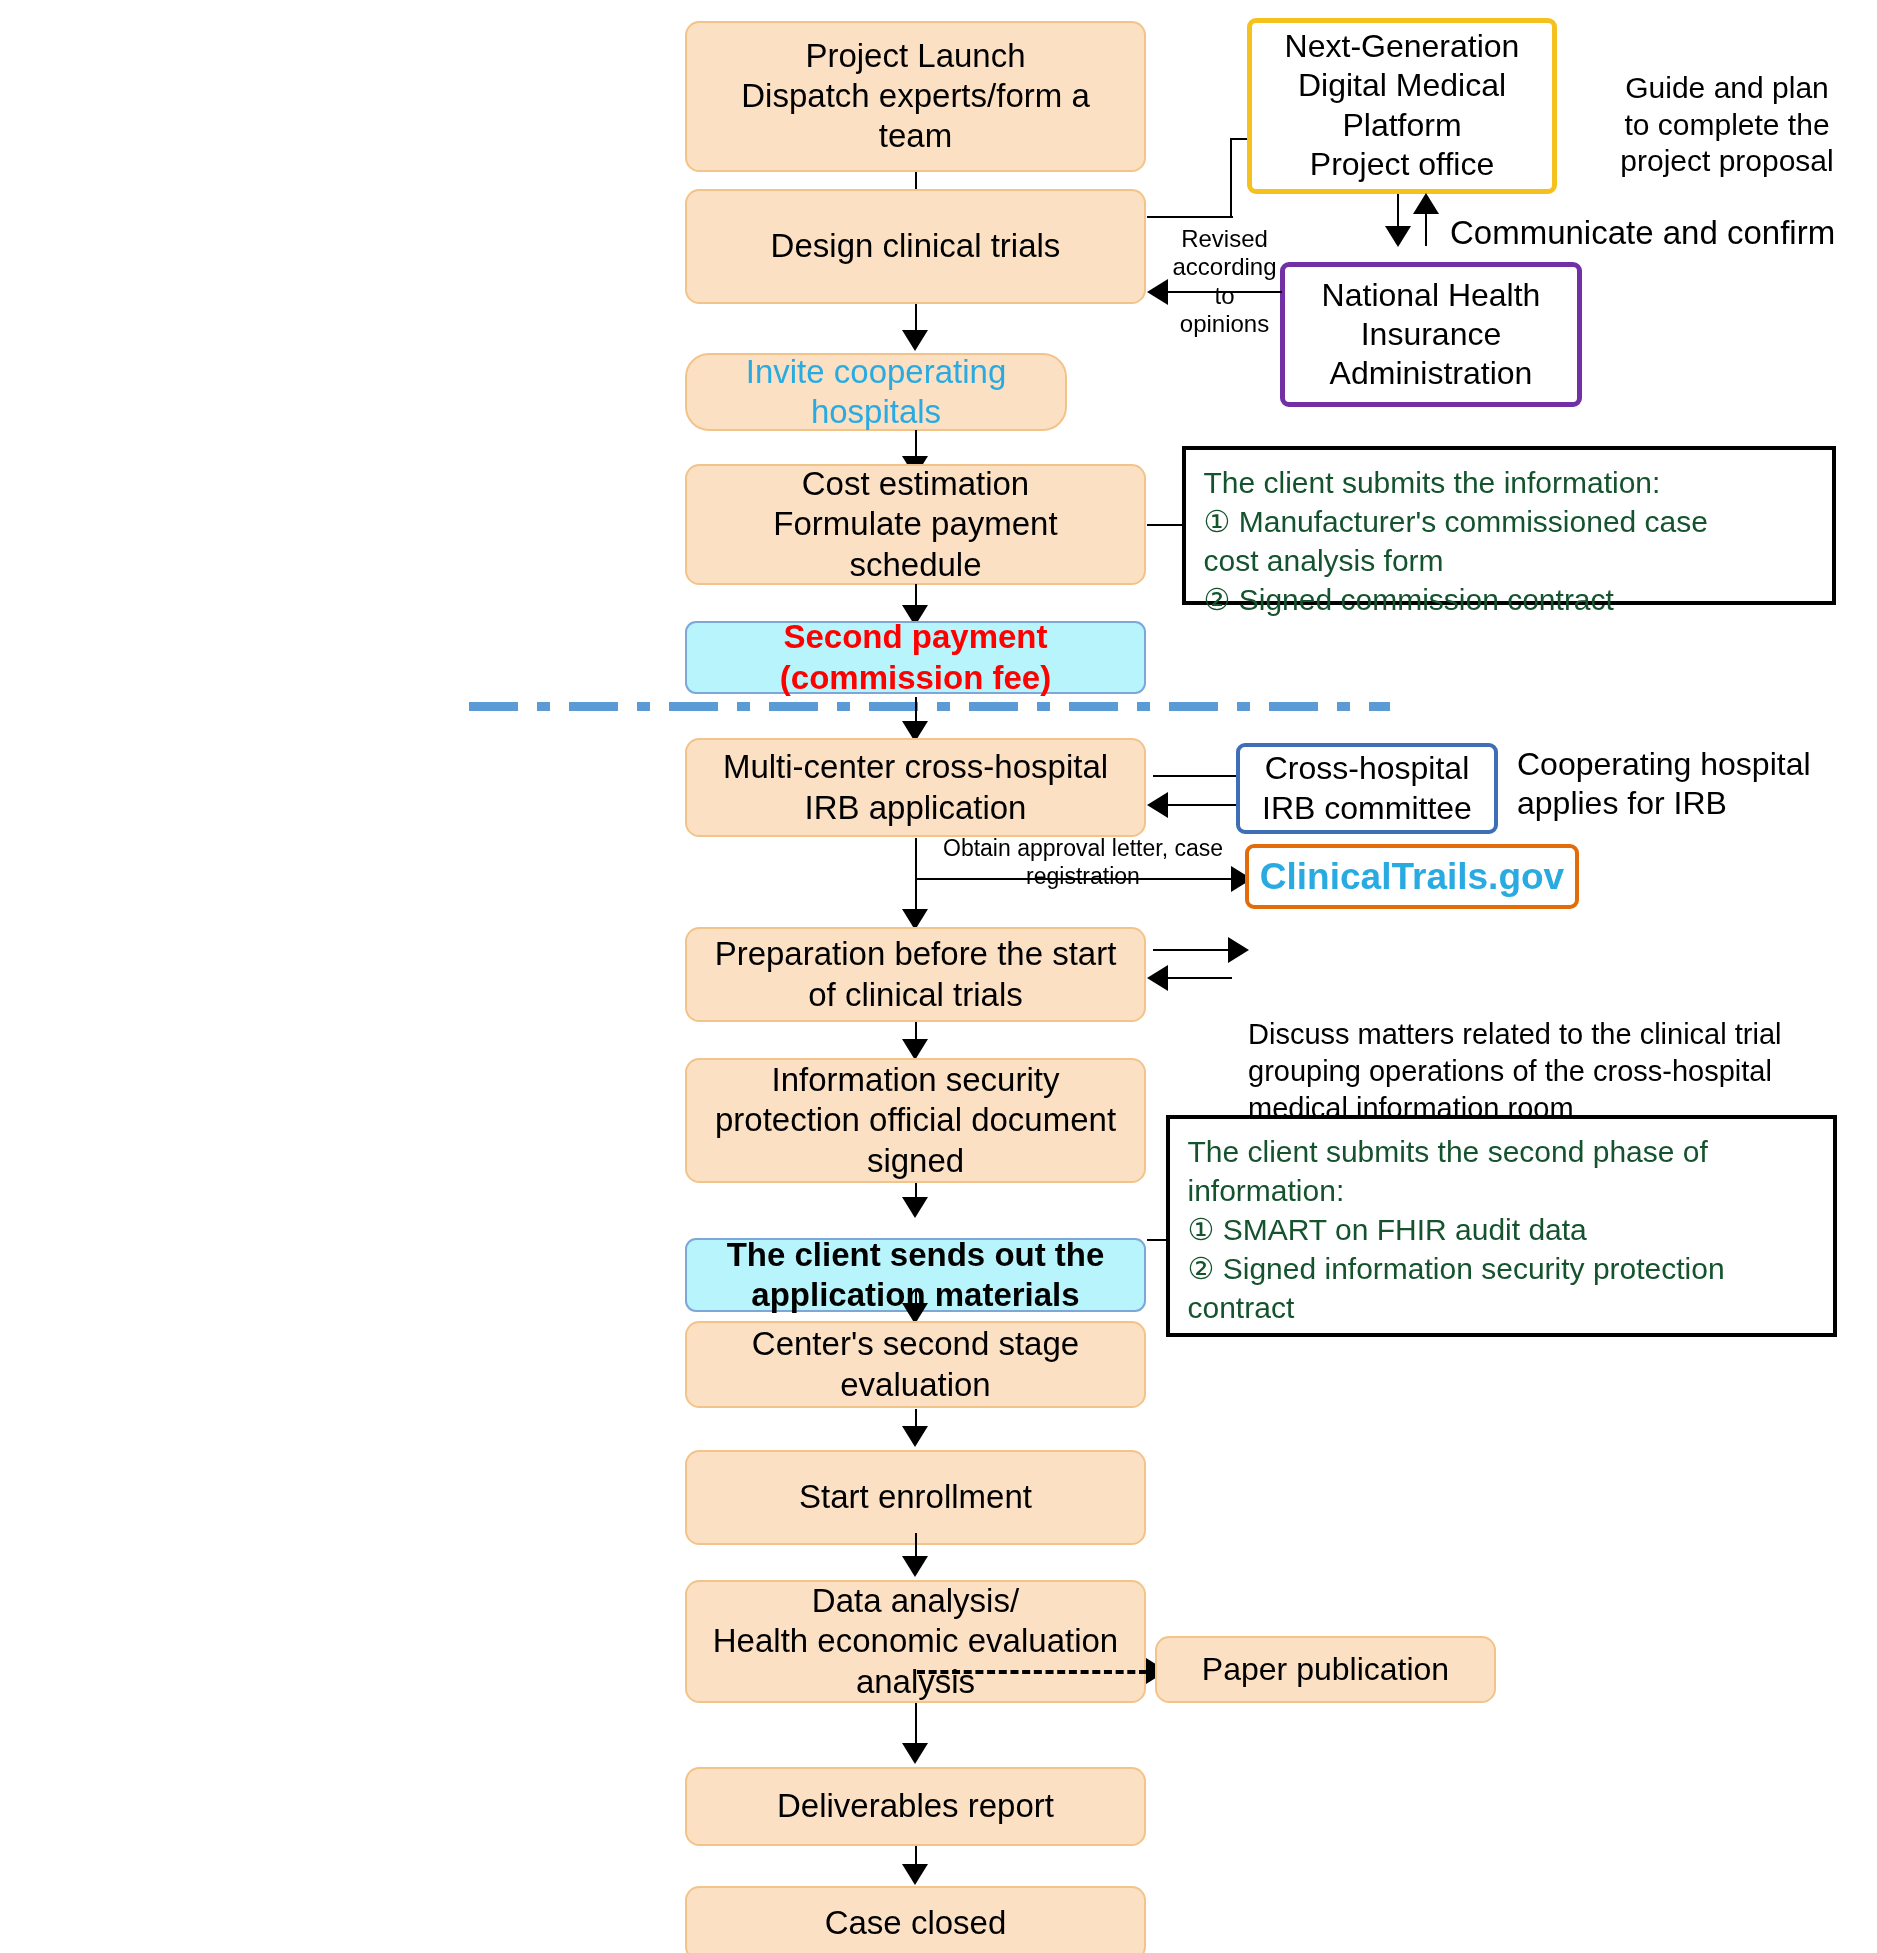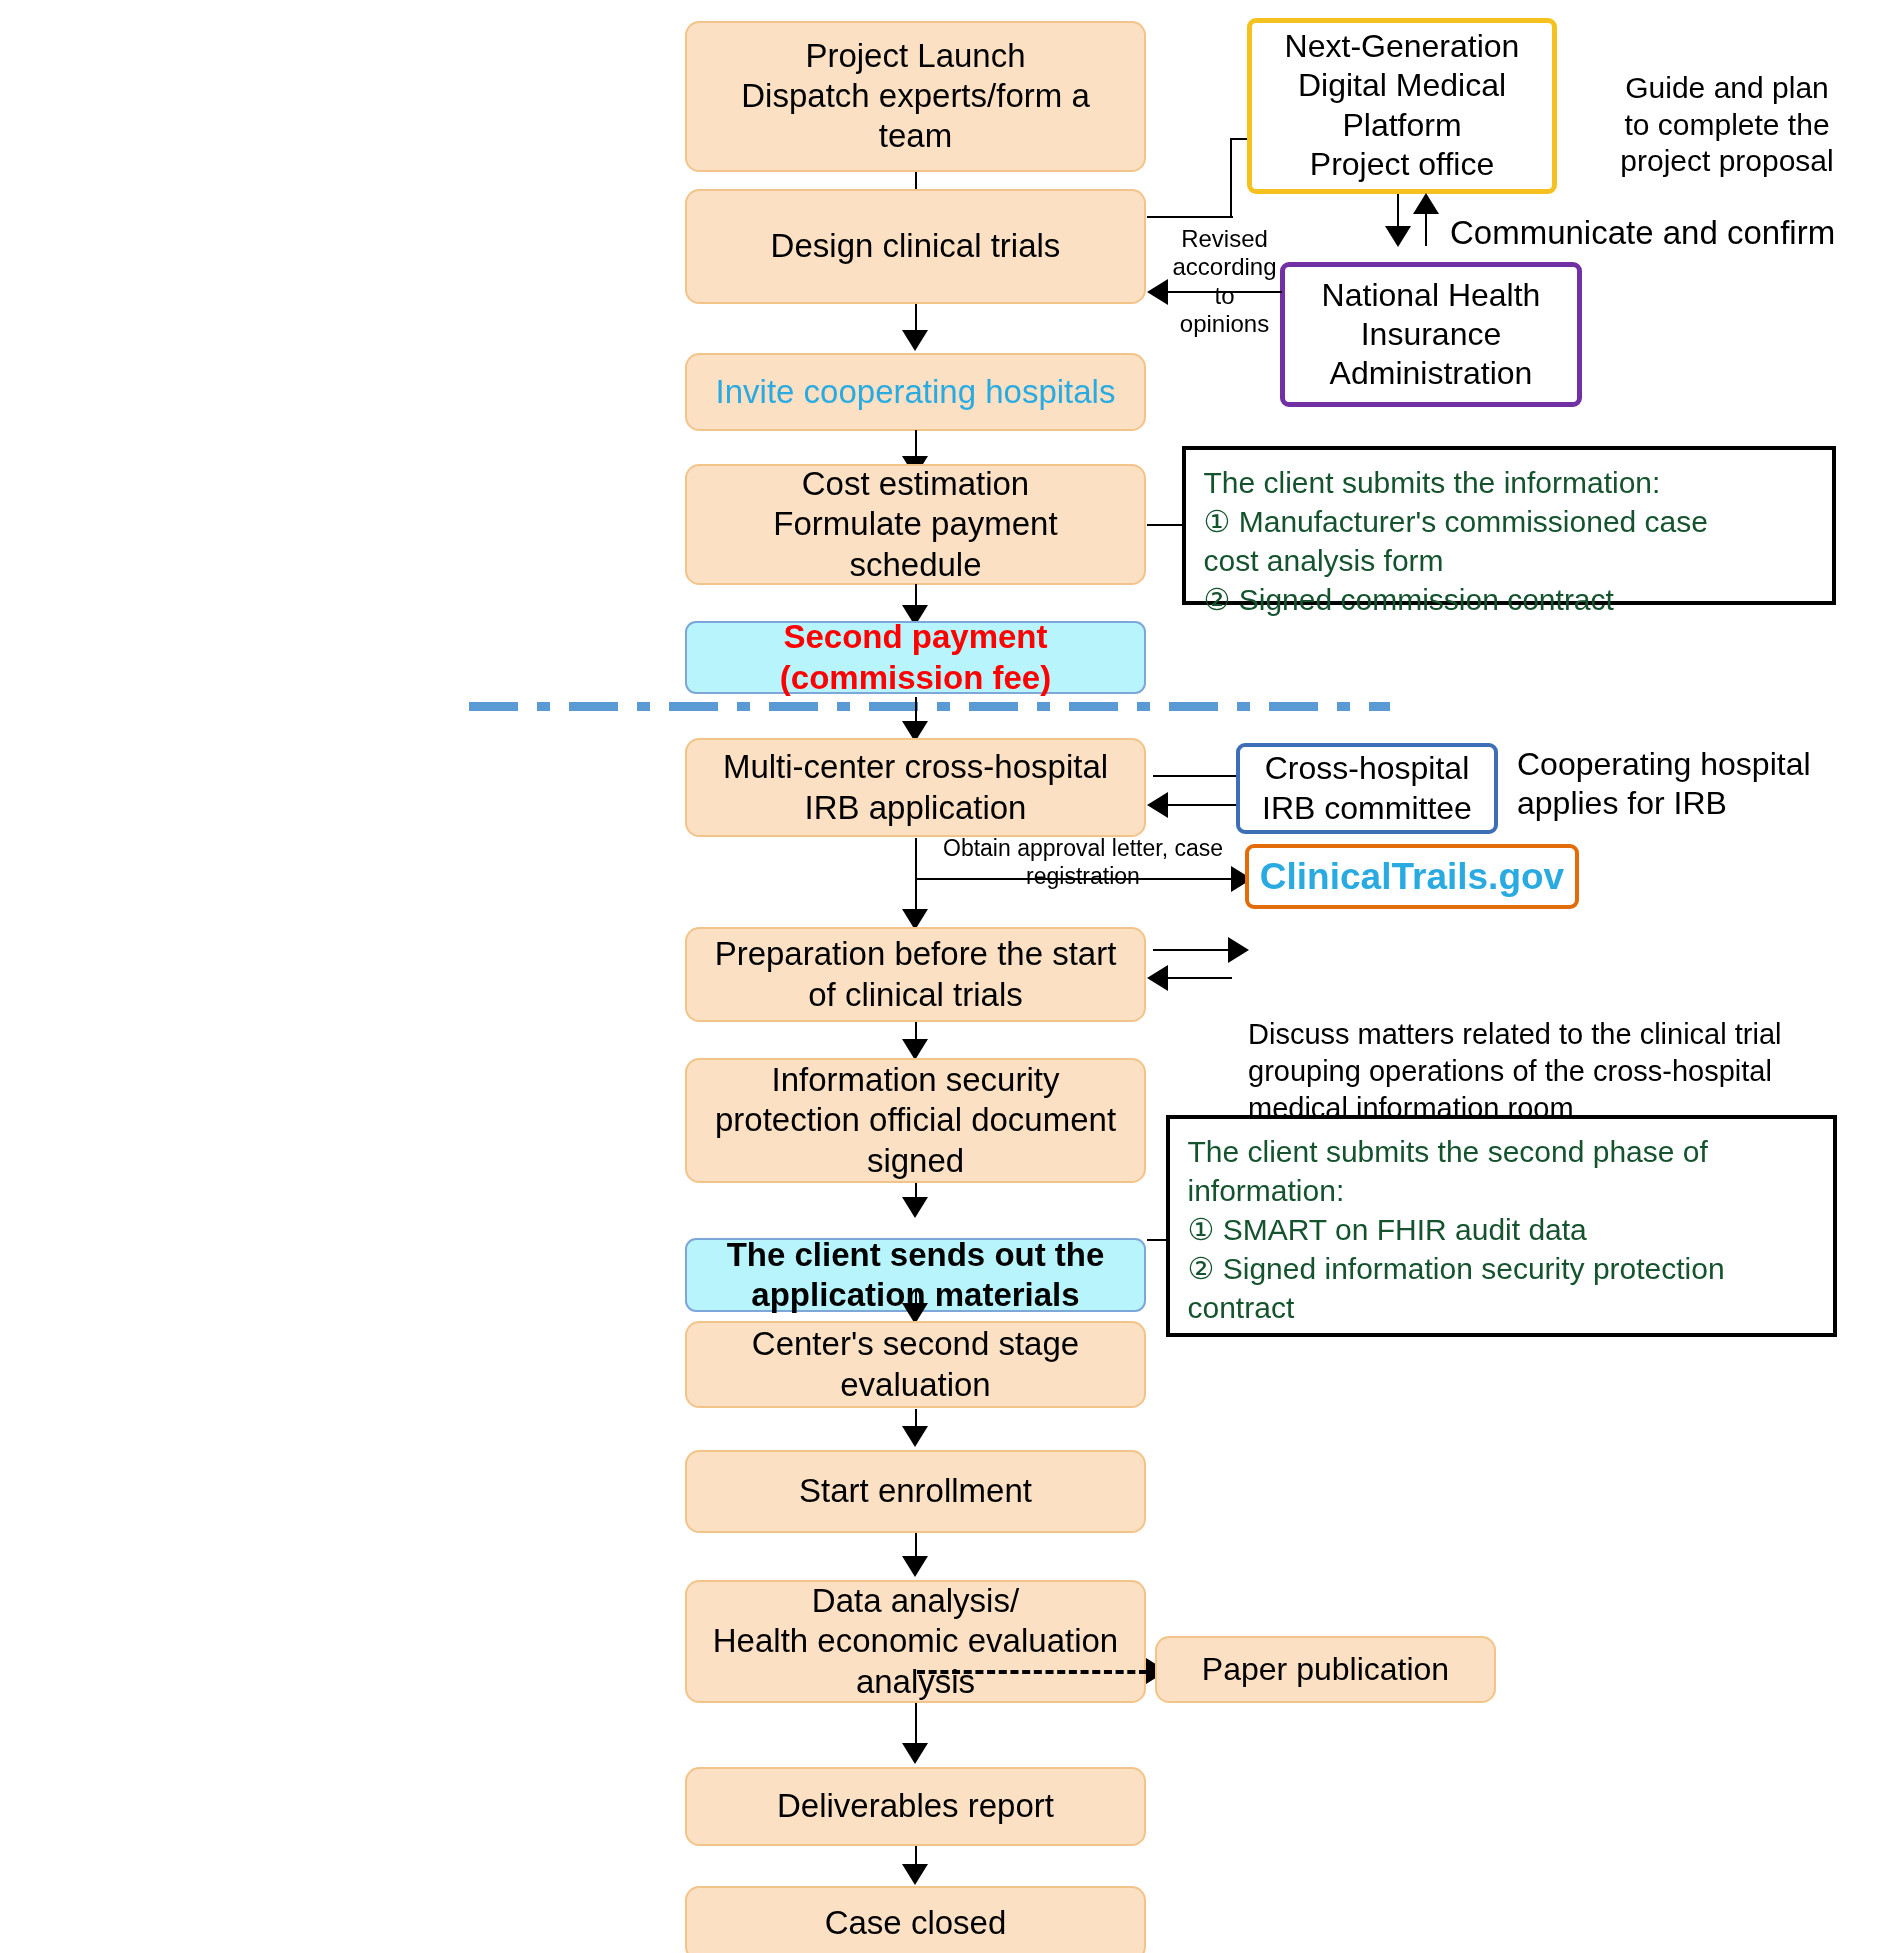--- a/index.html
+++ b/index.html
@@ -137,21 +137,21 @@
 team</div>
 
   <div class="vline" style="left:915px; top:172px; height:36px;"></div>
   <div class="arrow-down" style="left:902px; top:159px; top:156px; margin-top:38px;"></div>
 
   <div class="node proc" style="left:685px; top:189px; width:461px; height:115px;">Design clinical trials</div>
 
   <div class="vline" style="left:915px; top:304px; height:33px;"></div>
   <div class="arrow-down" style="left:902px; top:330px;"></div>
 
-  <div class="node proc bluetext" style="left:685px; top:353px; width:461px; height:78px;">Invite cooperating hospitals</div>
+  <div class="node proc bluetext" style="left:685px; top:353px; width:382px; height:78px;border-radius:24px;">Invite cooperating hospitals</div>
 
   <div class="vline" style="left:915px; top:430px; height:33px;"></div>
   <div class="arrow-down" style="left:902px; top:456px;"></div>
 
   <div class="node proc" style="left:685px; top:464px; width:461px; height:121px;">Cost estimation
 Formulate payment
 schedule</div>
 
   <div class="vline" style="left:915px; top:584px; height:29px;"></div>
   <div class="arrow-down" style="left:902px; top:605px;"></div>
@@ -193,21 +193,21 @@
 
   <div class="vline" style="left:915px; top:1289px; height:22px;"></div>
   <div class="arrow-down" style="left:902px; top:1303px;"></div>
 
   <div class="node proc" style="left:685px; top:1277px; top:1280px; width:461px; height:87px; margin-top:41px;">Center's second stage
 evaluation</div>
 
   <div class="vline" style="left:915px; top:1409px; height:25.4px;"></div>
   <div class="arrow-down" style="left:902px; top:1426px;"></div>
 
-  <div class="node proc" style="left:685px; top:1450px; width:461px; height:83px;">Start enrollment</div>
+  <div class="node proc" style="left:685px; top:1450px; width:461px; height:95px;">Start enrollment</div>
 
   <div class="vline" style="left:915px; top:1533px; height:30px;"></div>
   <div class="arrow-down" style="left:902px; top:1556px;"></div>
 
   <div class="node proc" style="left:685px; top:1580px; width:461px; height:123px;">Data analysis/
 Health economic evaluation
 analysis</div>
 
   <div class="vline" style="left:915px; top:1703px; height:48px;"></div>
   <div class="arrow-down" style="left:902px; top:1743px;"></div>

